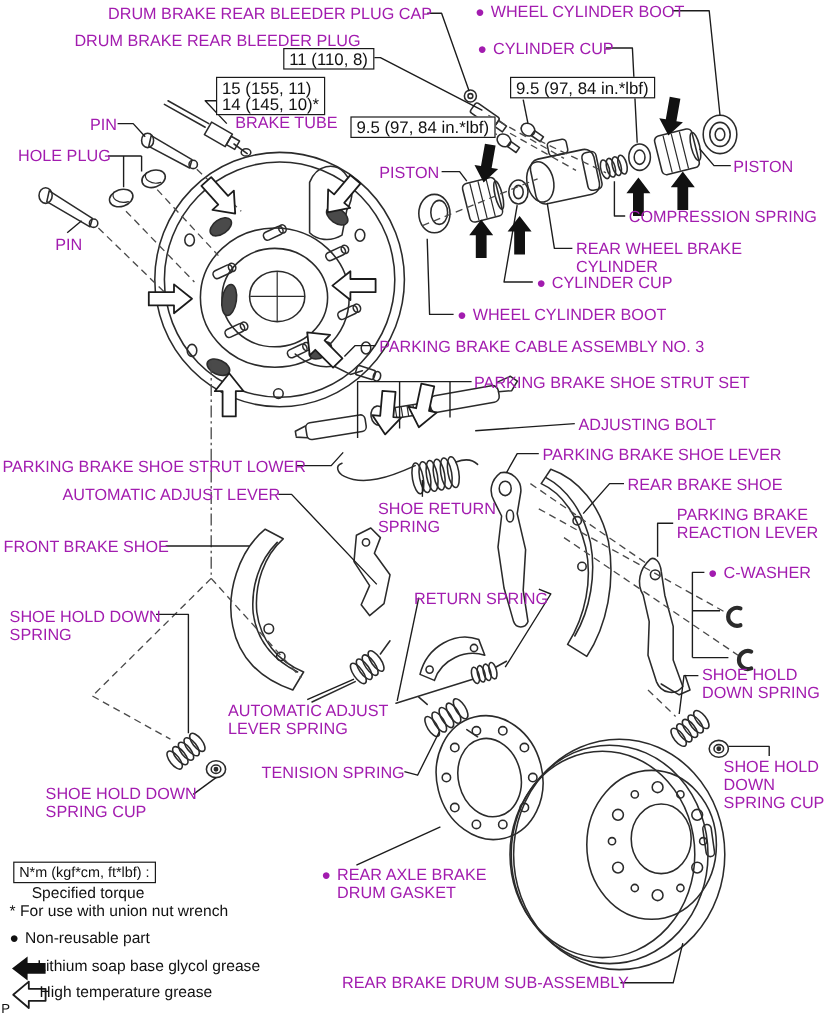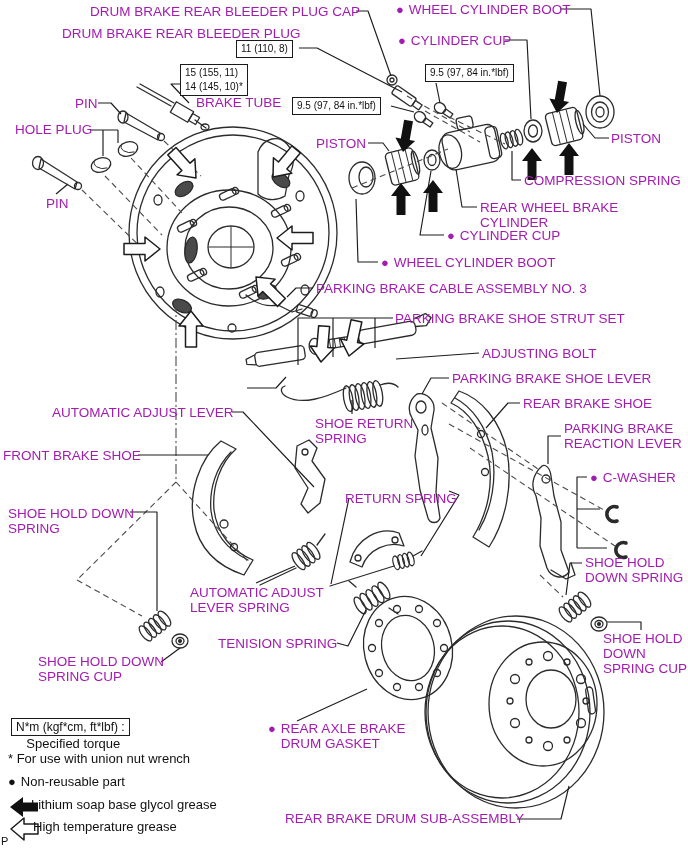--- a/index.html
+++ b/index.html
@@ -2,21 +2,21 @@
 <html><head>
 <meta charset="utf-8">
 <style>
   html,body{margin:0;padding:0;background:#fff;}
   #stage{position:relative;width:688px;height:852px;background:#fff;overflow:hidden;
          font-family:"Liberation Sans","DejaVu Sans",sans-serif;color:#111;}
   #art{position:absolute;left:0;top:0;}
   .lbl{position:absolute;font-size:13.5px;line-height:15px;white-space:pre-line;color:#a21caf;
        display:flex;align-items:flex-start;}
   .blt{font-size:13px;line-height:15px;margin-right:5px;}
-  .tbox{position:absolute;border:1.4px solid #1a1a1a;padding:1px 4px;font-size:10px;
+  .tbox{position:absolute;border:1.4px solid #1a1a1a;padding:1px 4px;font-size:14px;
         line-height:14px;background:#fff;white-space:pre-line;}
   .legend-row{position:absolute;font-size:13px;line-height:15px;display:flex;align-items:center;}
   .legend-box{border:1.3px solid #1a1a1a;padding:1px 4px;font-size:12px;line-height:14px;}
   .legend-desc{margin-left:6px;}
   .corner{position:absolute;font-size:11px;}
   svg *{vector-effect:non-scaling-stroke;}
 </style>
 </head>
 <body>
 
@@ -422,20 +422,21 @@
 <div class="lbl" style="left:46px;top:196px;"><span>PIN</span></div>
 <div class="lbl" style="left:524px;top:173px;"><span>COMPRESSION SPRING</span></div>
 <div class="lbl" style="left:480px;top:200px;"><span>REAR WHEEL BRAKE CYLINDER</span></div>
 <div class="lbl" style="left:447px;top:228px;"><span class="blt">●</span><span>CYLINDER CUP</span></div>
 <div class="lbl" style="left:381px;top:255px;"><span class="blt">●</span><span>WHEEL CYLINDER BOOT</span></div>
 <div class="lbl" style="left:316px;top:281px;"><span>PARKING BRAKE CABLE ASSEMBLY NO. 3</span></div>
 <div class="lbl" style="left:395px;top:311px;"><span>PARKING BRAKE SHOE STRUT SET</span></div>
 <div class="lbl" style="left:482px;top:346px;"><span>ADJUSTING BOLT</span></div>
 <div class="lbl" style="left:452px;top:371px;"><span>PARKING BRAKE SHOE LEVER</span></div>
 <div class="lbl" style="left:523px;top:396px;"><span>REAR BRAKE SHOE</span></div>
+<div class="lbl" style="left:2px;top:381px;"><span>PARKING BRAKE SHOE STRUT LOWER</span></div>
 <div class="lbl" style="left:52px;top:405px;"><span>AUTOMATIC ADJUST LEVER</span></div>
 <div class="lbl" style="left:315px;top:416px;"><span>SHOE RETURN
 SPRING</span></div>
 <div class="lbl" style="left:564px;top:421px;"><span>PARKING BRAKE
 REACTION LEVER</span></div>
 <div class="lbl" style="left:3px;top:448px;"><span>FRONT BRAKE SHOE</span></div>
 <div class="lbl" style="left:590px;top:470px;"><span class="blt">●</span><span>C-WASHER</span></div>
 <div class="lbl" style="left:345px;top:491px;"><span>RETURN SPRING</span></div>
 <div class="lbl" style="left:8px;top:506px;"><span>SHOE HOLD DOWN
 SPRING</span></div>

